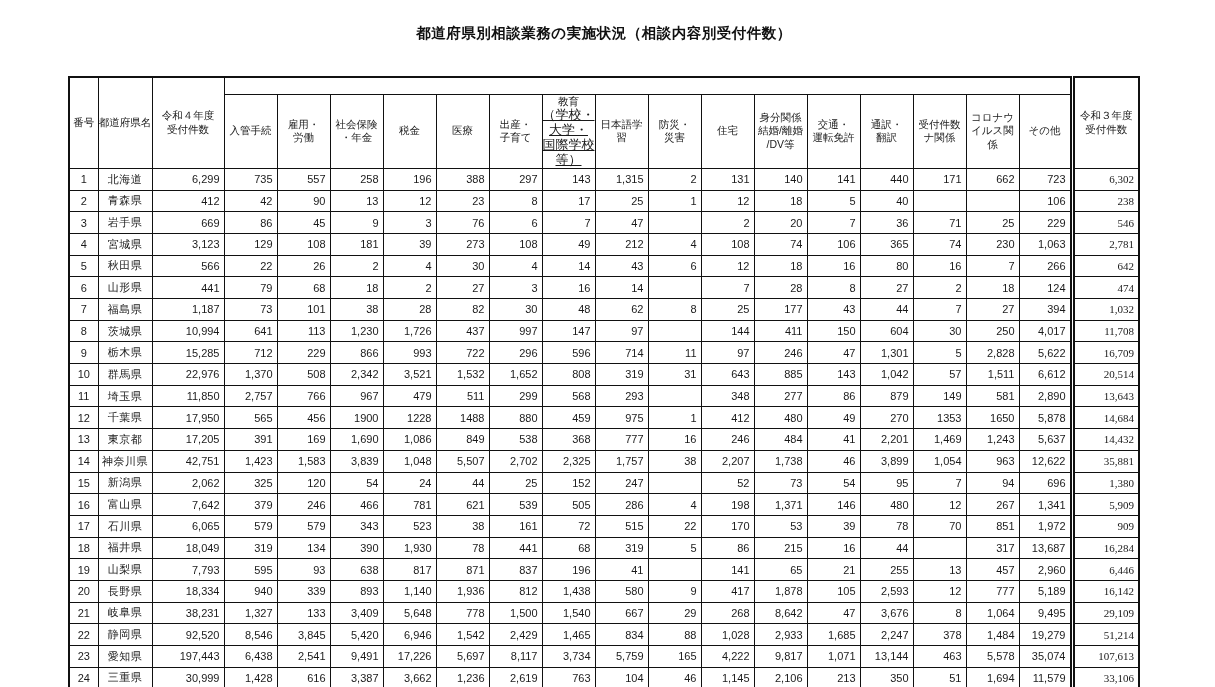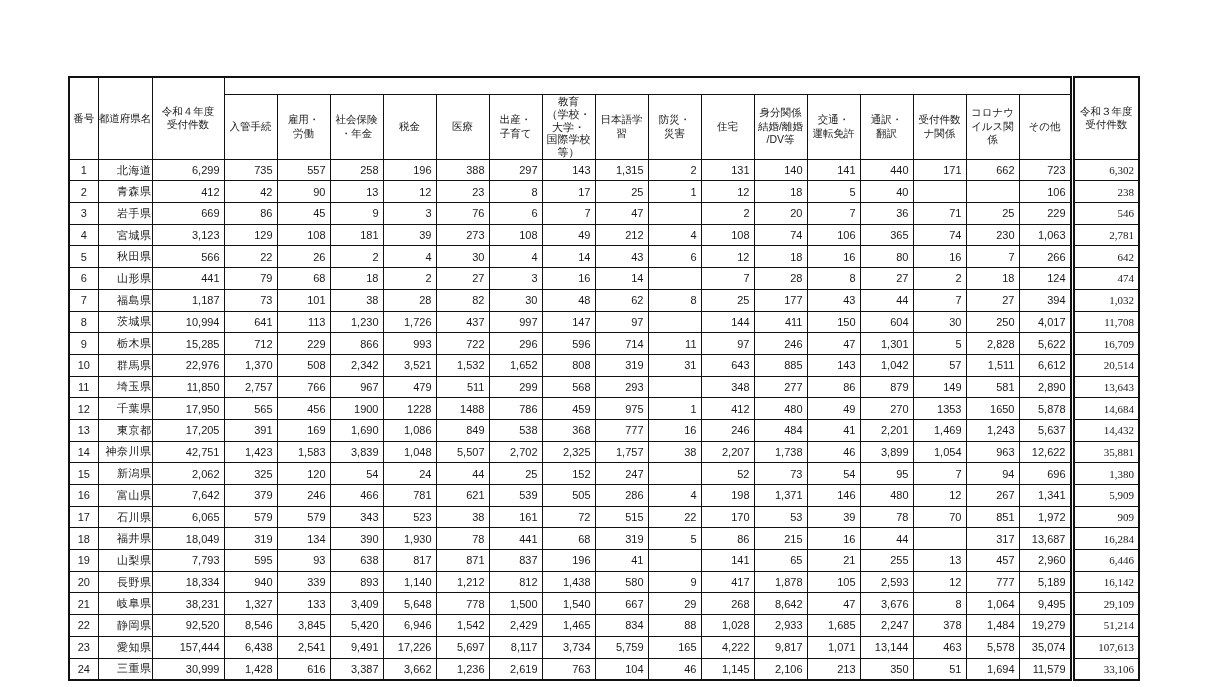--- a/index.html
+++ b/index.html
@@ -55,40 +55,42 @@
     font-weight: normal;
     text-align: center;
     vertical-align: middle;
     line-height: 1.3;
     white-space: pre-line;
   }
   tr.hrow-top { height: 17px; }
   tr.hrow-detail { height: 56px; }
   tr.hrow-top .c-spacer { border-bottom: 1.5px solid #111; }
   th .sub {
-    font-size: 11px;
+    font-size: 13px;
     line-height: 1.15;
     white-space: pre-line;
+    text-decoration: underline;
   }
   
   .sep-r3 { border-left: 5px double #111 !important; font-family: Liberation Serif, serif; }
 
   tbody tr { height: 21.7px; }
   tbody td {
     font-size: 11px;
     vertical-align: middle;
   }
   td.cell-no   { text-align: center; }
-  td.cell-pref { text-align: right; letter-spacing: 0.5px; margin-left: 12px; }
+  td.cell-pref { text-align: center; letter-spacing: 0.5px; margin-left: 12px; }
   td.num       { text-align: right; padding-right: 4px; }
 </style>
 </head>
 <body>
 
 <div class="page">
+  <div class="title">都道府県別相談業務の実施状況（相談内容別受付件数）</div>
 
   <div class="table-wrap">
     <table>
       <colgroup id="table-cols">
           <col class="c-no">
           <col class="c-pref">
           <col class="c-r4">
           <col class="c-det">
           <col class="c-det">
           <col class="c-det">
@@ -394,21 +396,21 @@
           </tr>
           <tr>
             <td class="cell-no">12</td>
             <td class="cell-pref">千葉県</td>
             <td class="num">17,950</td>
             <td class="num">565</td>
             <td class="num">456</td>
             <td class="num">1900</td>
             <td class="num">1228</td>
             <td class="num">1488</td>
-            <td class="num">786</td>
+            <td class="num">880</td>
             <td class="num">459</td>
             <td class="num">975</td>
             <td class="num">1</td>
             <td class="num">412</td>
             <td class="num">480</td>
             <td class="num">49</td>
             <td class="num">270</td>
             <td class="num">1353</td>
             <td class="num">1650</td>
             <td class="num">5,878</td>
@@ -569,21 +571,21 @@
             <td class="num sep-r3">6,446</td>
           </tr>
           <tr>
             <td class="cell-no">20</td>
             <td class="cell-pref">長野県</td>
             <td class="num">18,334</td>
             <td class="num">940</td>
             <td class="num">339</td>
             <td class="num">893</td>
             <td class="num">1,140</td>
-            <td class="num">1,212</td>
+            <td class="num">1,936</td>
             <td class="num">812</td>
             <td class="num">1,438</td>
             <td class="num">580</td>
             <td class="num">9</td>
             <td class="num">417</td>
             <td class="num">1,878</td>
             <td class="num">105</td>
             <td class="num">2,593</td>
             <td class="num">12</td>
             <td class="num">777</td>
@@ -630,21 +632,21 @@
             <td class="num">1,685</td>
             <td class="num">2,247</td>
             <td class="num">378</td>
             <td class="num">1,484</td>
             <td class="num">19,279</td>
             <td class="num sep-r3">51,214</td>
           </tr>
           <tr>
             <td class="cell-no">23</td>
             <td class="cell-pref">愛知県</td>
-            <td class="num">157,444</td>
+            <td class="num">197,443</td>
             <td class="num">6,438</td>
             <td class="num">2,541</td>
             <td class="num">9,491</td>
             <td class="num">17,226</td>
             <td class="num">5,697</td>
             <td class="num">8,117</td>
             <td class="num">3,734</td>
             <td class="num">5,759</td>
             <td class="num">165</td>
             <td class="num">4,222</td>

